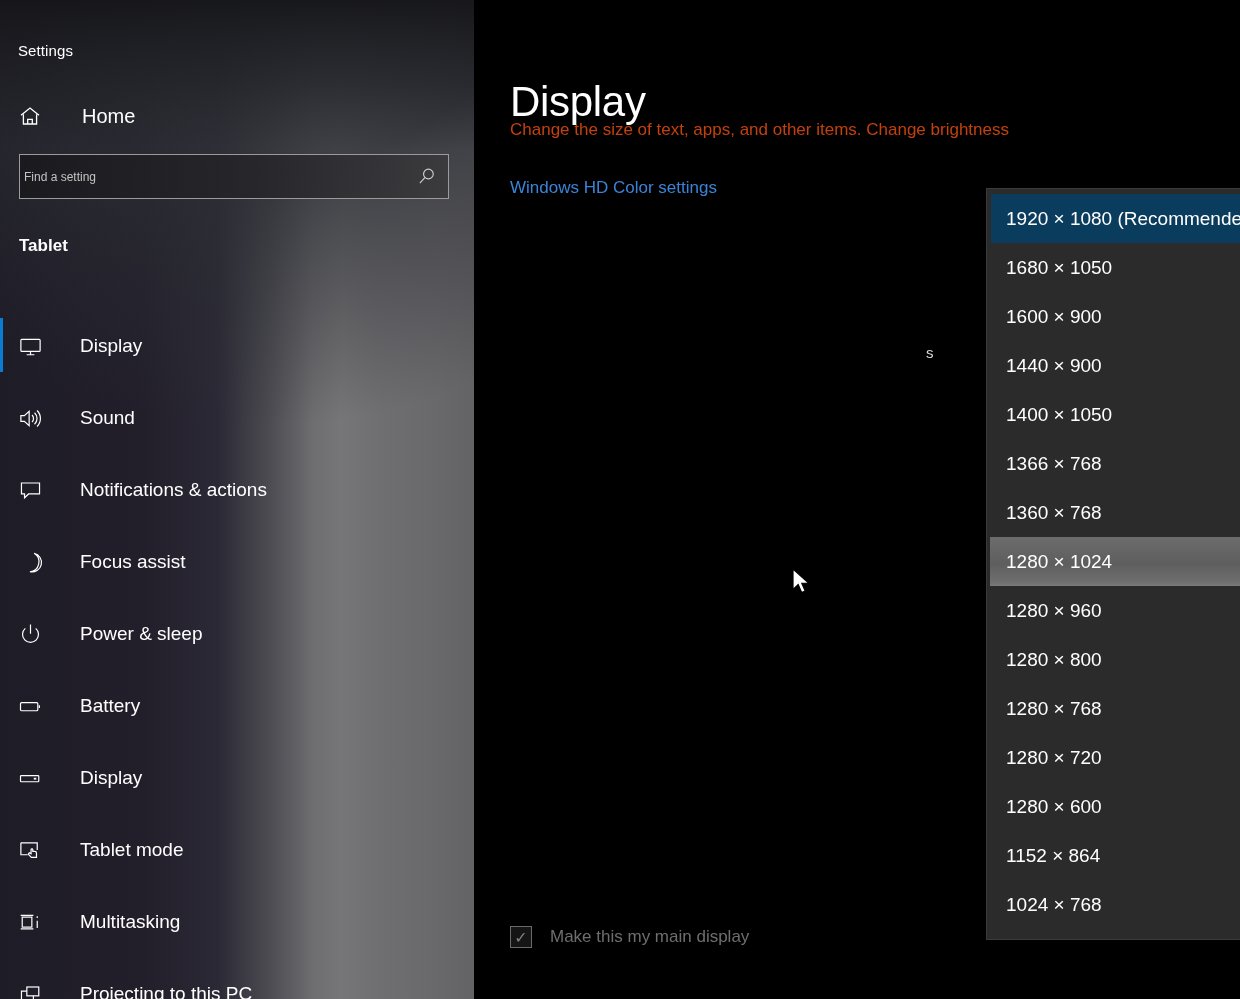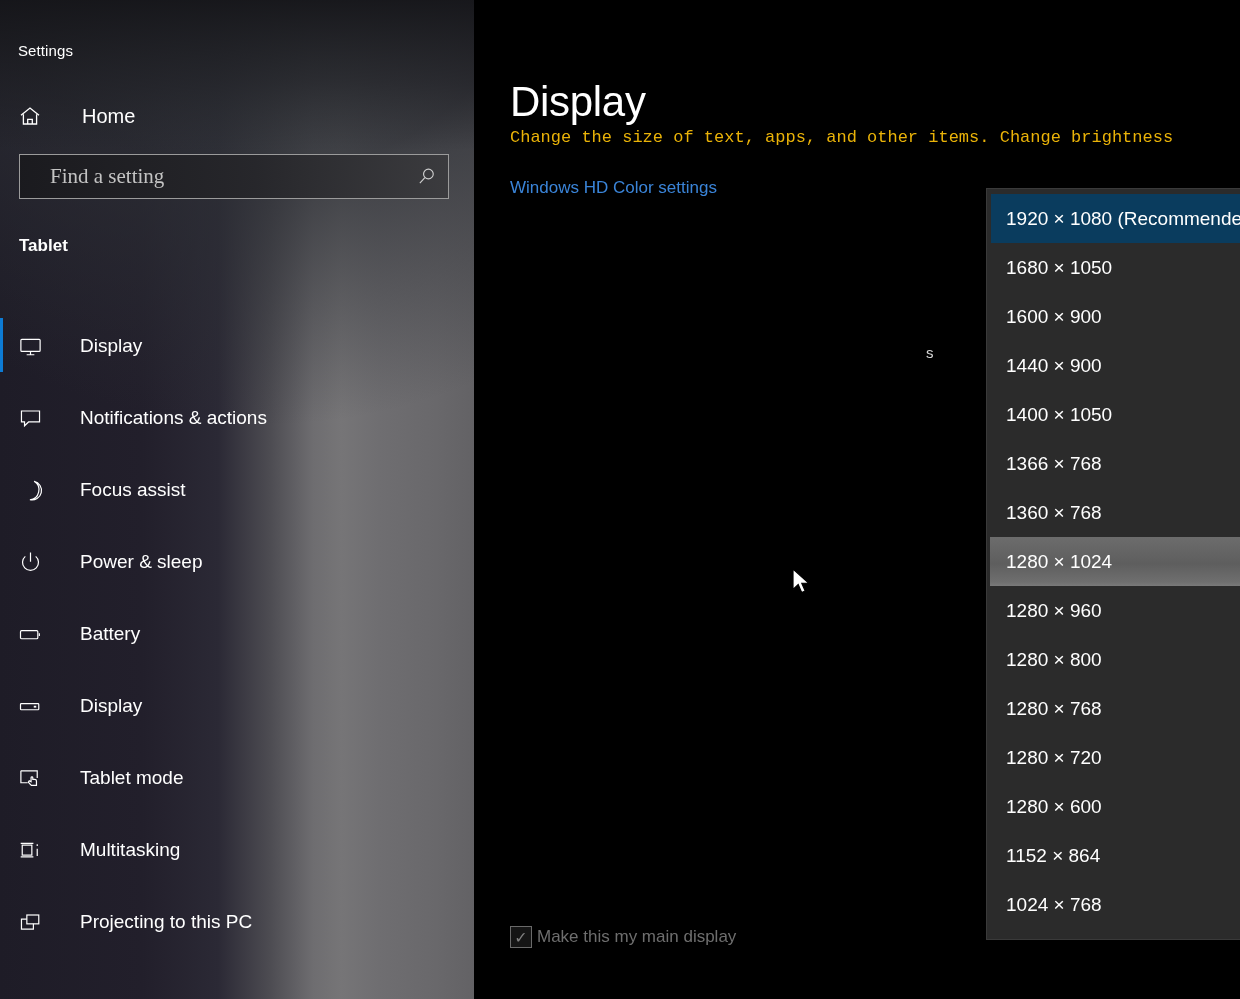--- a/index.html
+++ b/index.html
@@ -50,22 +50,22 @@
   #home-row .lbl { font-size:20px; color:#fff; margin-left:32px; }
 
   #search-box {
     position:absolute; left:19px; top:154px; width:430px; height:45px;
     border:1px solid #9b9b9b;
     background:linear-gradient(90deg, rgba(26,26,30,.96) 0%, rgba(38,38,42,.93) 55%, rgba(58,58,61,.90) 100%);
     display:flex; align-items:center;
   }
   #search-box input {
     flex:1; height:100%; border:0; outline:0; background:transparent;
-    color:#e8e8e8; font-size:21px; padding-left:30px;
-    font-family:Liberation Serif, serif;
+    color:#e8e8e8; font-size:12px; padding-left:4px;
+    font-family:Liberation Sans, sans-serif;
   }
   #search-box input::placeholder { color:#c3c3c3; opacity:1; }
   #search-box .sicon { width:44px; display:flex; align-items:center; justify-content:center; }
 
   #group-head {
     position:absolute; left:19px; top:236px;
     font-size:17px; font-weight:bold; color:#ffffff;
   }
 
   #navlist { position:absolute; left:0; top:310px; width:474px; }
@@ -92,42 +92,42 @@
     background:#000; overflow:hidden;
   }
   #page-title {
     position:absolute; left:36px; top:78px;
     font-size:42px; color:#ffffff; font-weight:400; letter-spacing:-.3px;
   }
   .bg-desc {
     position:absolute; left:36px;
     font-size:17px; color:#9c9c9c; white-space:nowrap;
   }
-  #desc-line1 { top:128px; color:#eab308;font-family:Liberation Mono, monospace; }
+  #desc-line1 { top:120px; color:#c2410c; }
   #desc-line2 { top:146px; }
   #hd-link {
     position:absolute; left:36px; top:178px;
     font-size:17px; color:#3a84d8; white-space:nowrap;
   }
   #right-sliver {
     position:absolute; left:452px; top:344px;
     font-size:15px; color:#d8d8d8;
   }
 
   
   #main-display-row {
     position:absolute; left:36px; top:926px;
     display:flex; align-items:center;
   }
   #main-display-row .cb {
     width:22px; height:22px; border:1px solid #6a6a6a; background:#151515;
     display:flex; align-items:center; justify-content:center; color:#808080;
   }
   #main-display-row .cb-lbl {
-    margin-left:5px; font-size:17px; color:#6e6e6e; white-space:nowrap;
+    margin-left:18px; font-size:17px; color:#6e6e6e; white-space:nowrap;
   }
 
   
   #dropdown {
     position:absolute; left:512px; top:188px; width:418px; height:752px;
     background:#2b2b2b;
     border:1px solid #3a3a3a;
     box-shadow:0 6px 22px rgba(0,0,0,.85);
     padding:5px 0 5px 0;
     overflow:hidden;
@@ -189,20 +189,32 @@
         <span class="accent"></span>
         <span class="ico">
           <svg width="25" height="25" viewBox="0 0 26 26" fill="none" stroke="#fff" stroke-width="1.25">
             <rect x="3" y="5.5" width="20" height="12.6" rx="1"></rect>
             <path d="M13 18.1v3.3M9 21.6h8"></path>
           </svg>
         </span>
         <span class="lbl">Display</span>
       </div>
 
+      <div class="nav-item">
+
+        <span class="ico">
+          <svg width="25" height="25" viewBox="0 0 26 26" fill="none" stroke="#fff" stroke-width="1.25">
+            <path d="M3 10h3.6L11.6 5.6v14.8L6.6 16H3z"></path>
+            <path d="M14.6 9.4a5 5 0 0 1 0 7.2"></path>
+            <path d="M17.2 7a8.3 8.3 0 0 1 0 12"></path>
+            <path d="M19.8 4.7a11.6 11.6 0 0 1 0 16.6"></path>
+          </svg>
+        </span>
+        <span class="lbl">Sound</span>
+      </div>
 
       <div class="nav-item">
 
         <span class="ico">
           <svg width="25" height="25" viewBox="0 0 26 26" fill="none" stroke="#fff" stroke-width="1.25">
             <path d="M3.6 5.2h18.8v11.4H11l-4.2 4v-4H3.6z"></path>
           </svg>
         </span>
         <span class="lbl">Notifications &amp; actions</span>
       </div>

